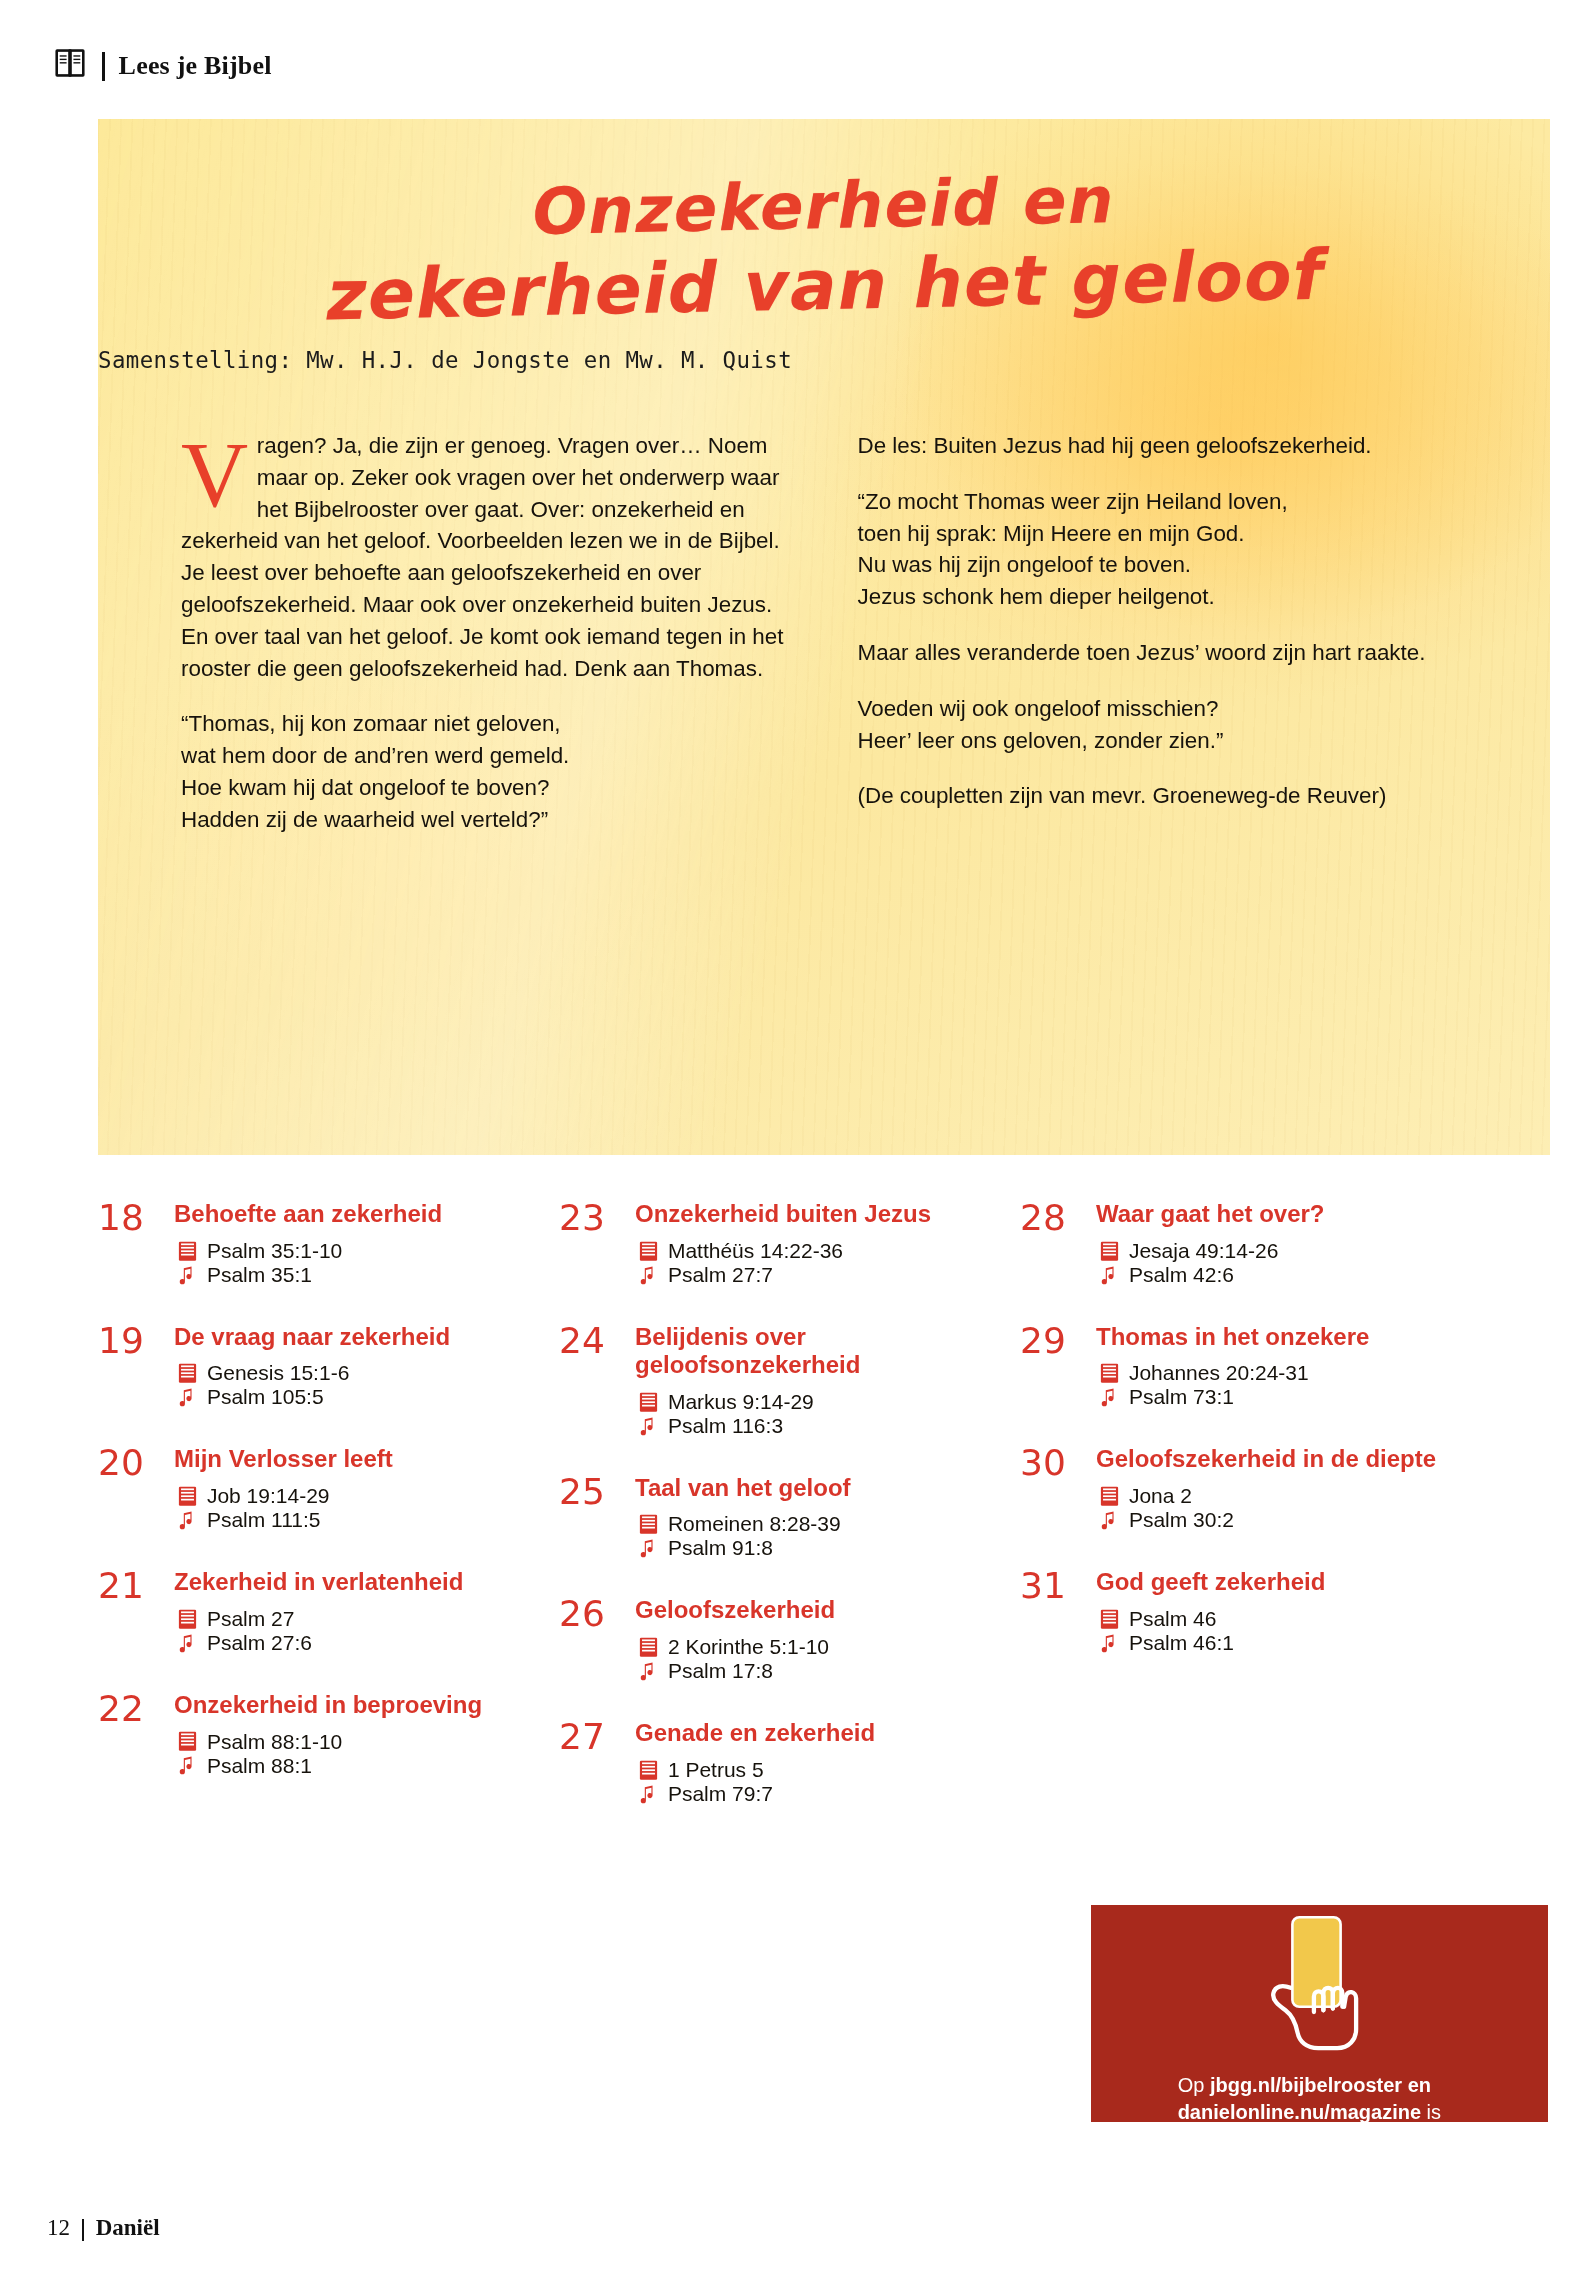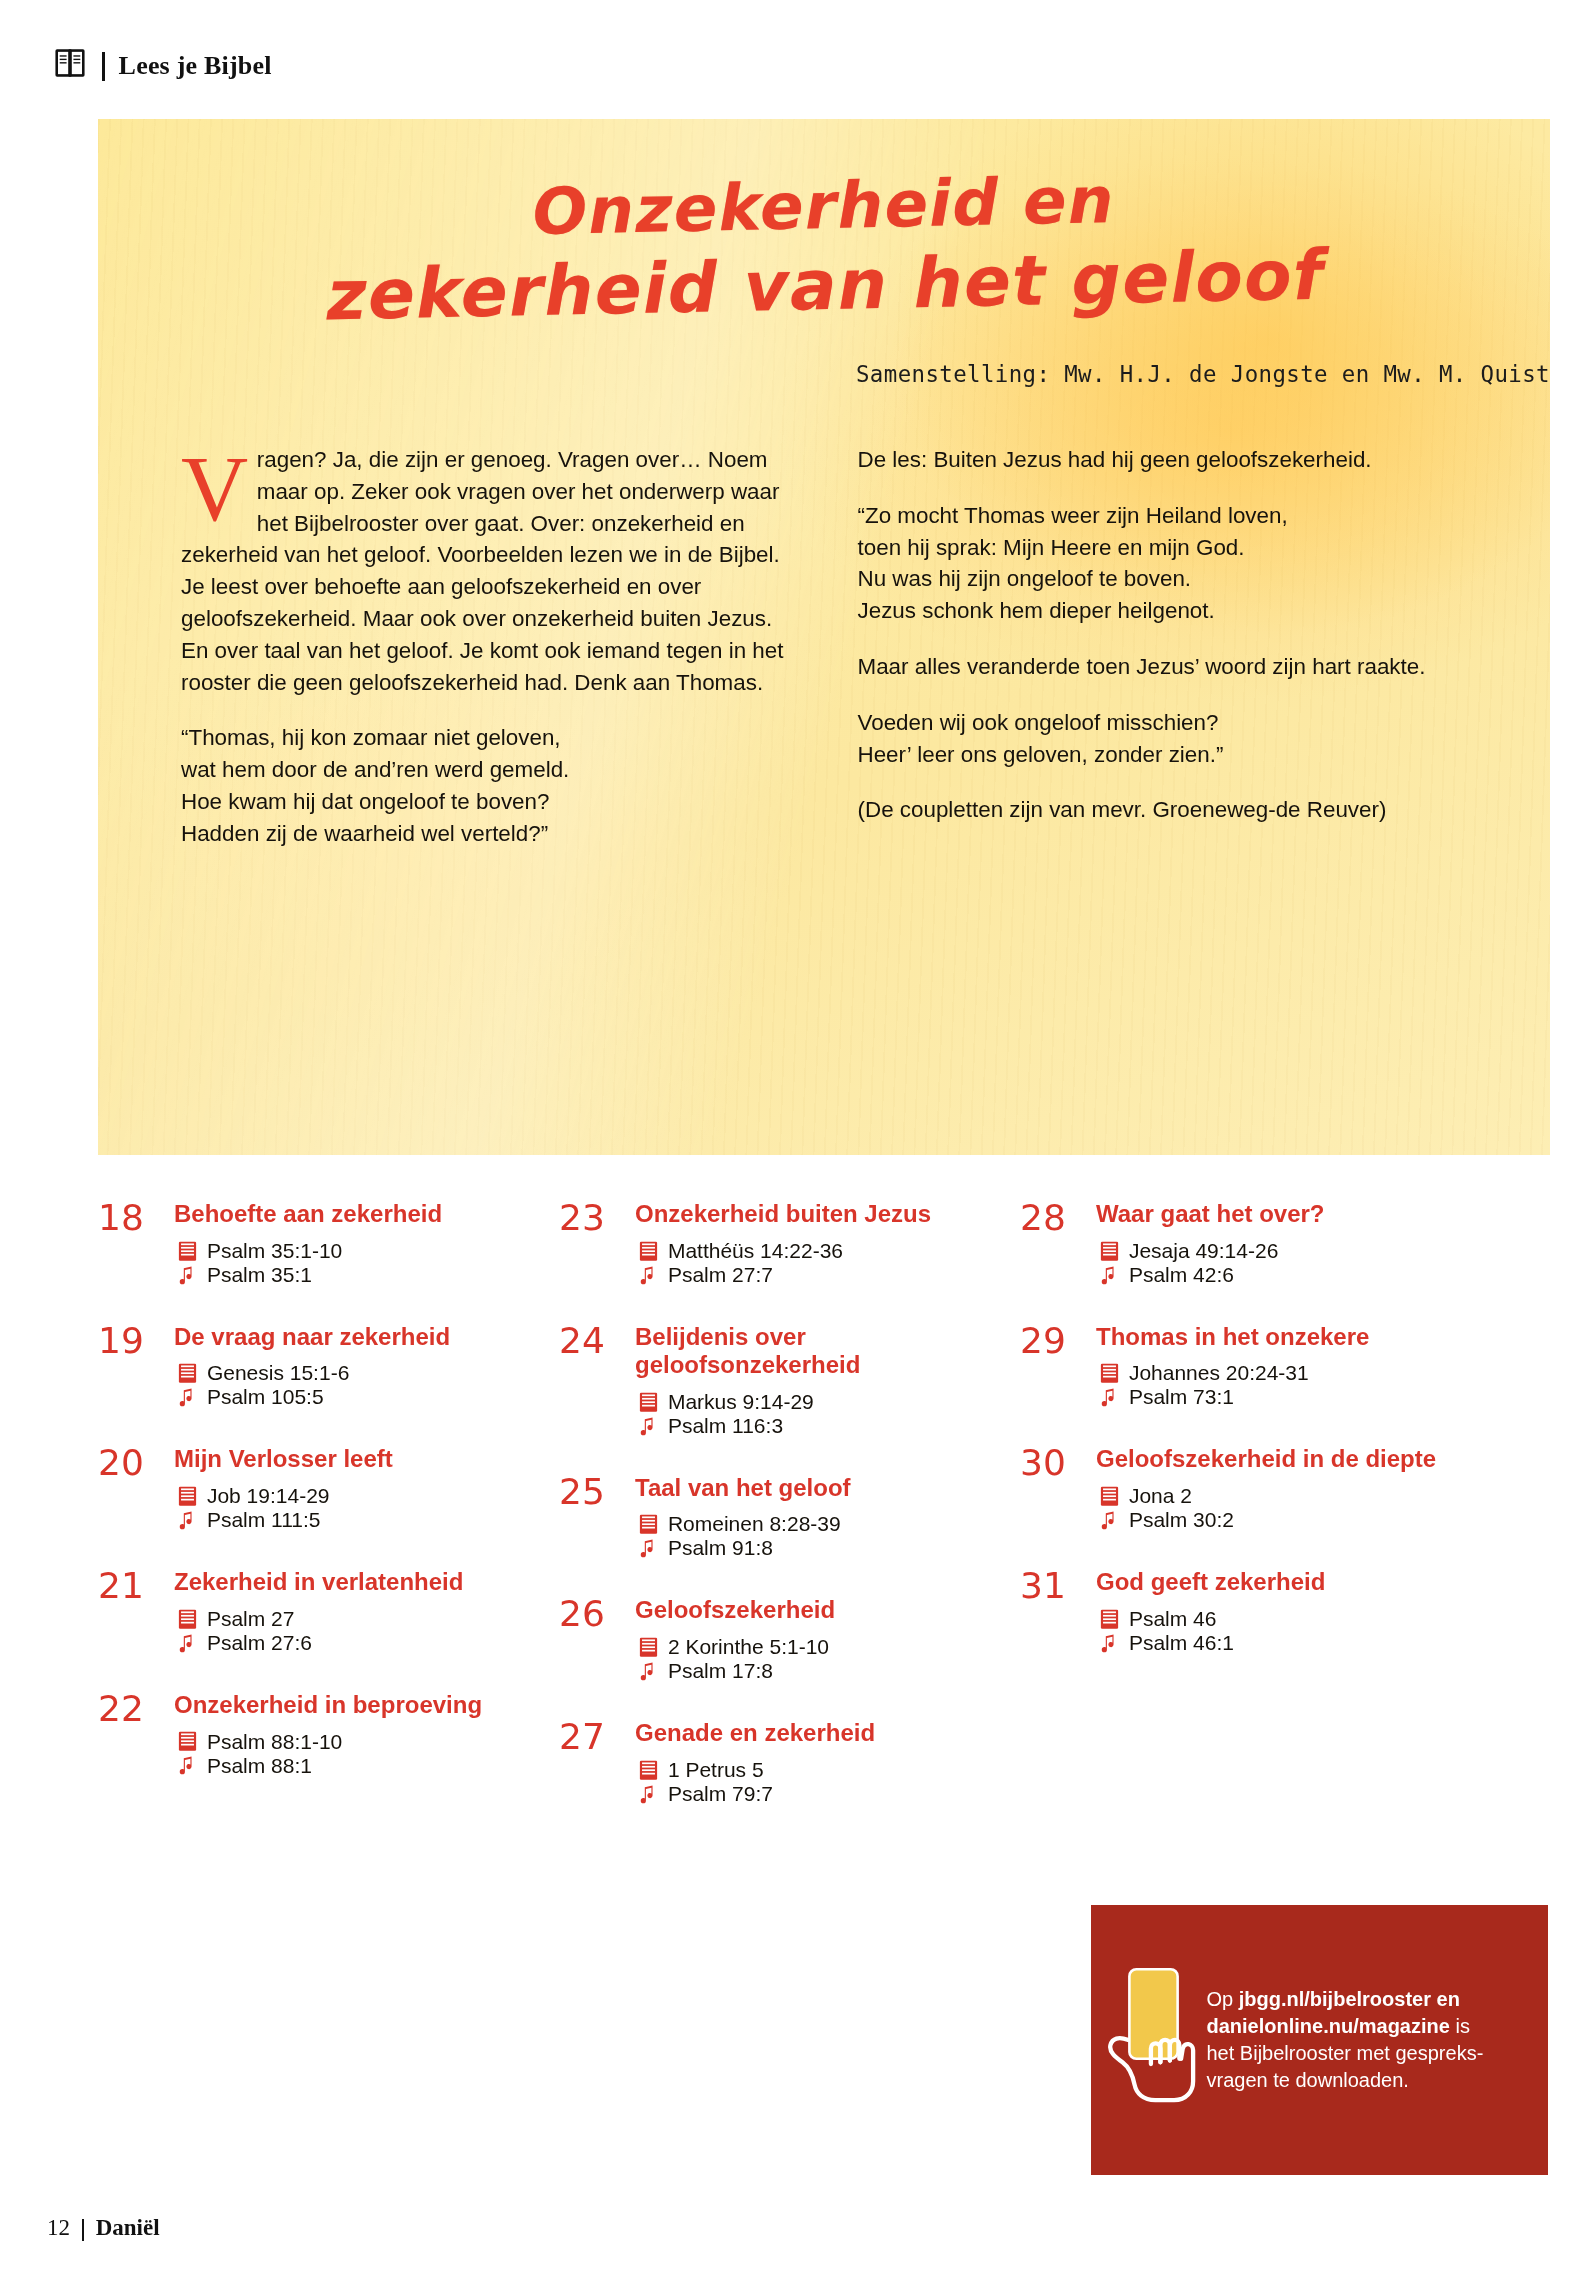--- a/index.html
+++ b/index.html
@@ -82,22 +82,22 @@
     font-style: italic;
     font-size: 64px;
     line-height: 1.18;
     letter-spacing: 1.3px;
     transform: rotate(-1.2deg);
     text-shadow: 0 0 0.9px rgba(232,64,42,0.4);
   }
   .hero-title .l2 { display: block; font-size: 69px; }
 
   .hero-sub {
-    text-align: right;
-    margin-top: 35px;
+    text-align: left;
+    margin-top: 21px;
     font-family: "DejaVu Sans Mono", monospace;
     font-size: 22.4px;
     color: #1c1c1c;
     letter-spacing: 0.4px;
   }
 
   .hero-cols {
     display: flex;
     gap: 67px;
     padding: 57px 83px 0 83px;
@@ -163,27 +163,28 @@
     padding-left: 3.5px;
   }
   .ico { width: 19px; height: 22.4px; flex: 0 0 19px; display: block; }
 
   
   .promo {
     position: absolute;
     left: 1091px;
     top: 1905px;
     width: 457px;
-    height: 270px;
+    height: 217px;
     background: #a8291c;
     color: #ffffff;
     display: flex;
     align-items: center;
     padding: 0 22.4px 0 15.5px;
-    gap: 7px;
+    gap: 0;
+    flex-direction: column;
   }
   .promo-phone { width: 93px; flex: 0 0 93px; }
   .promo-text {
     font-size: 20px;
     line-height: 1.34;
   }
   .promo-text b { font-weight: bold; }
 
   
   .footer {

